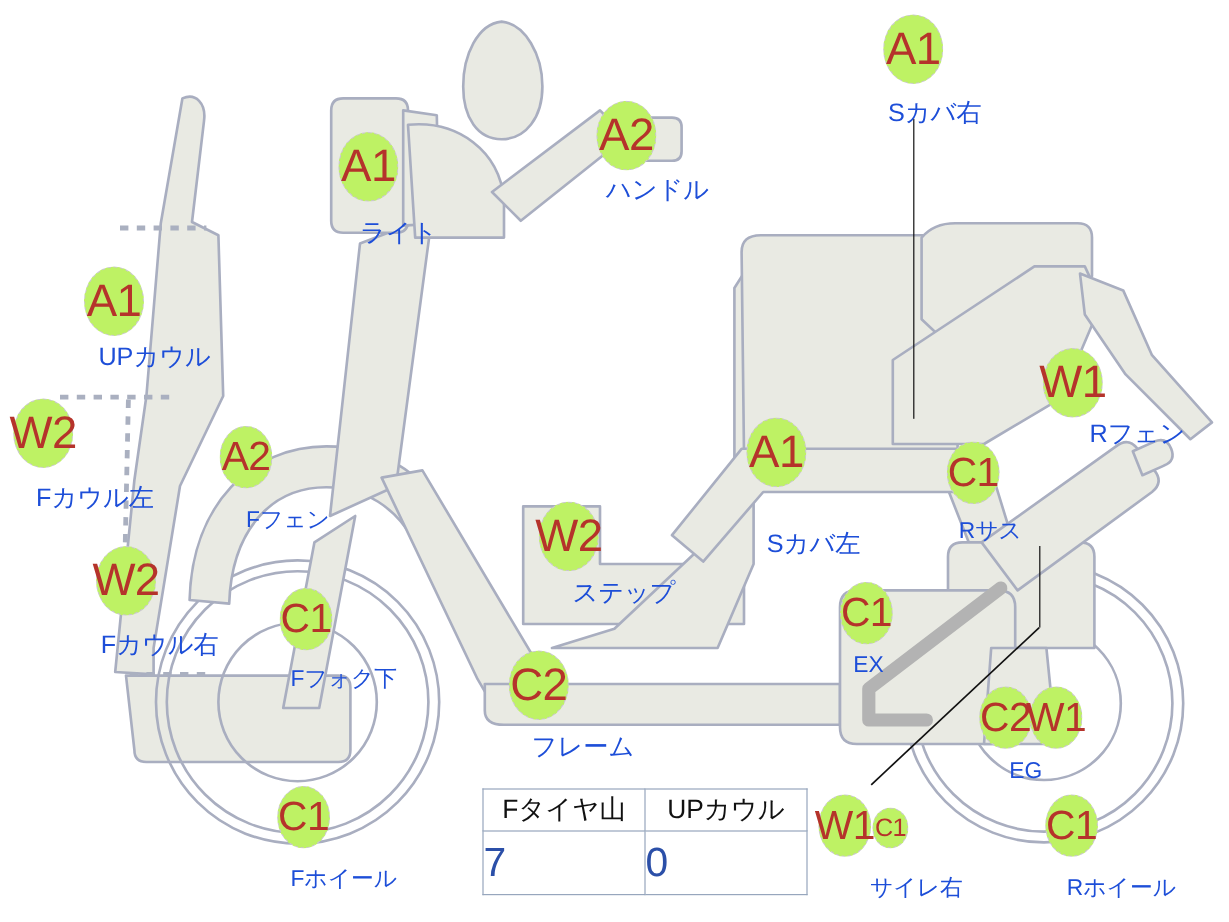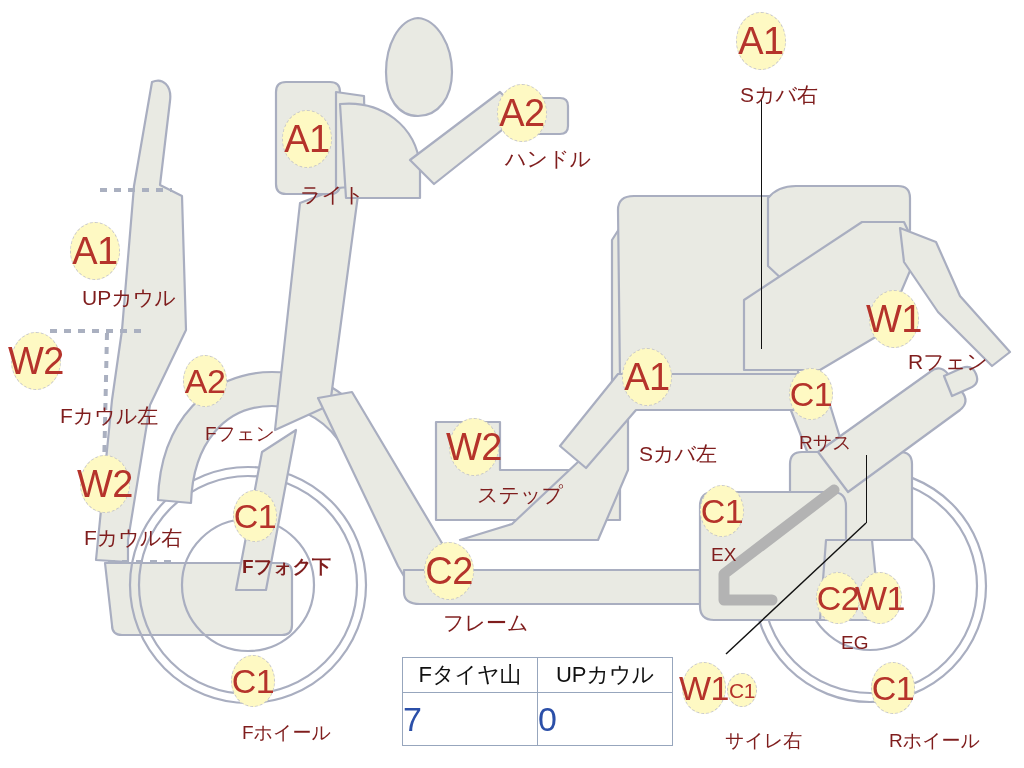--- a/index.html
+++ b/index.html
@@ -24,21 +24,21 @@
   #bike-svg {
     position: absolute;
     left: 0;
     top: 0;
     width: 1024px;
     height: 768px;
   }
   
   .badge {
     position: absolute;
-    background: #fef9c3;
+    background: #bef264;
     border: 1.4px dashed #c9c9c9;
     border-radius: 50%;
     color: #b5332b;
     font-weight: 400;
     display: flex;
     align-items: center;
     justify-content: center;
     line-height: 1;
     letter-spacing: -0.5px;
     box-sizing: border-box;
@@ -55,21 +55,21 @@
     font-size: 34px;
   }
   .badge.sz-sm {
     width: 30px;
     height: 34px;
     font-size: 21px;
   }
   
   .caption {
     position: absolute;
-    color: #7f1d1d;
+    color: #1d4ed8;
     font-size: 21px;
     line-height: 1;
     white-space: nowrap;
   }
   .caption.small {
     font-size: 19px;
   }
   
   .leader {
     position: absolute;
@@ -207,31 +207,31 @@
       <div class="caption" style="left: 300px; top: 184px;">ライト</div>
       <div class="badge sz-lg" style="left: 497px; top: 84px;">A2</div>
       <div class="caption" style="left: 505px; top: 148px; text-align: center;">ハンドル</div>
       <div class="badge sz-lg" style="left: 736px; top: 12px;">A1</div>
       <div class="caption" style="left: 740px; top: 84px;">Sカバ右</div>
       <div class="badge sz-lg" style="left: 622px; top: 348px;">A1</div>
       <div class="caption" style="left: 639px; top: 417px; margin-top: 26px;">Sカバ左</div>
       <div class="badge sz-lg" style="left: 869px; top: 290px;">W1</div>
       <div class="caption" style="left: 908px; top: 351px;">Rフェン</div>
       <div class="badge sz-lg" style="left: 11px; top: 332px;">W2</div>
-      <div class="caption" style="left: 30px; top: 405px; margin-left: 30px;">Fカウル左</div>
+      <div class="caption" style="left: 30px; top: 405px;">Fカウル左</div>
       <div class="badge sz-lg" style="left: 80px; top: 455px;">W2</div>
       <div class="caption" style="left: 84px; top: 527px; text-align: right;">Fカウル右</div>
       <div class="badge sz-md" style="left: 183px; top: 355px;">A2</div>
       <div class="caption small" style="left: 205px; top: 424px;">Fフェン</div>
       <div class="badge sz-lg" style="left: 449px; top: 418px;">W2</div>
       <div class="caption" style="left: 477px; top: 484px;">ステップ</div>
       <div class="badge sz-md" style="left: 789px; top: 368px;">C1</div>
       <div class="caption small" style="left: 799px; top: 433px;">Rサス</div>
       <div class="badge sz-md" style="left: 233px; top: 490px;">C1</div>
-      <div class="caption small" style="left: 242px; top: 557px; font-weight: bold;">Fフォク下</div>
+      <div class="caption small" style="left: 242px; top: 557px;">Fフォク下</div>
       <div class="badge sz-lg" style="left: 424px; top: 542px;">C2</div>
       <div class="caption" style="left: 443px; top: 612px;">フレーム</div>
       <div class="badge sz-md" style="left: 700px; top: 485px;">C1</div>
       <div class="caption small" style="left: 711px; top: 545px;">EX</div>
       <div class="badge sz-md" style="left: 816px; top: 572px;">C2</div>
       <div class="badge sz-md" style="left: 858px; top: 572px;">W1</div>
       <div class="caption small" style="left: 841px; top: 633px;">EG</div>
       <div class="badge sz-md" style="left: 231px; top: 655px;">C1</div>
       <div class="caption small" style="left: 242px; top: 723px;">Fホイール</div>
       <div class="badge sz-md" style="left: 682px; top: 662px;">W1</div>

